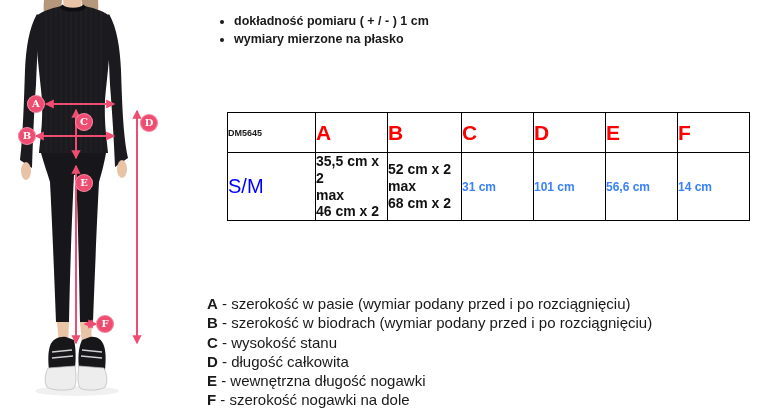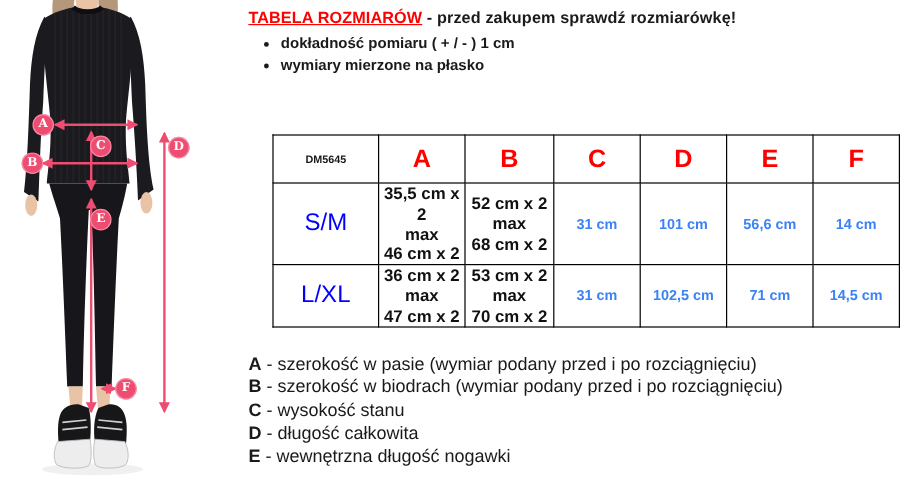--- a/index.html
+++ b/index.html
@@ -21,21 +21,21 @@
   .title-line { font-size:13.5px; font-weight:bold; letter-spacing:.1px; }
   .title-red { color:#fe0000; text-decoration:underline; }
   .title-rest { color:#1a1a1a; white-space:pre; }
   .bullets { margin:7px 0 0 0; padding-left:27px; font-size:12.5px; font-weight:bold; color:#1a1a1a; }
   .bullets li { margin-bottom:4px; list-style-type:disc; }
   
   .size-table {
     position:absolute; left:227px; top:112px; border-collapse:collapse;
     table-layout:fixed; background:#fff;
   }
-  .size-table td, .size-table th { border:1px solid #000; text-align:center; vertical-align:middle; padding:0; }
+  .size-table td, .size-table th { border:1px solid #000; text-align:left; vertical-align:middle; padding:0; }
   .size-table tr { height:40px; }
   .model-code { font-size:9px; font-weight:bold; color:#1a1a1a; }
   .col-letter { font-size:21px; font-weight:bold; color:#fe0000; }
   .size-label { font-size:20px; font-weight:normal; color:#0000fe; }
   .val { font-size:12px; font-weight:bold; color:#3b82f6; }
   .multi { font-size:14px; font-weight:bold; white-space:pre-line; line-height:1.2; }
   
   .legend { position:absolute; left:207px; top:294px; font-size:15px; line-height:19.3px; color:#1a1a1a; }
   .legend b { font-weight:bold; }
 </style>
@@ -125,23 +125,20 @@
 
     <div class="mpoint" style="left:27px;  top:95px;">A</div>
     <div class="mpoint" style="left:18px;  top:127px;">B</div>
     <div class="mpoint" style="left:75px;  top:113px;">C</div>
     <div class="mpoint" style="left:140px; top:114px;">D</div>
     <div class="mpoint" style="left:75px;  top:174px;">E</div>
     <div class="mpoint" style="left:96px;  top:315px;">F</div>
   </div>
 
   <div class="header">
-    <div class="title-line">
-      <span class="title-red">TABELA ROZMIARÓW</span><span class="title-rest"> - przed zakupem sprawdź rozmiarówkę!</span>
-    </div>
     <ul class="bullets">
       <li>dokładność pomiaru ( + / - ) 1 cm</li>
       <li>wymiary mierzone na płasko</li>
     </ul>
   </div>
 
   <table class="size-table">
     <colgroup>
       <col style="width:88px">
         <col style="width:72px">
@@ -167,37 +164,25 @@
 max
 46 cm x 2</td>
         <td class="multi">52 cm x 2
 max
 68 cm x 2</td>
         <td class="val">31 cm</td>
         <td class="val">101 cm</td>
         <td class="val">56,6 cm</td>
         <td class="val">14 cm</td>
       </tr>
-      <tr>
-        <th class="size-label">L/XL</th>
-        <td class="multi">36 cm x 2
-max
-47 cm x 2</td>
-        <td class="multi">53 cm x 2
-max
-70 cm x 2</td>
-        <td class="val">31 cm</td>
-        <td class="val">102,5 cm</td>
-        <td class="val">71 cm</td>
-        <td class="val">14,5 cm</td>
-      </tr>
     </tbody>
   </table>
 
   <div class="legend">
     <div><b>A</b> <span>- szerokość w pasie (wymiar podany przed i po rozciągnięciu)</span></div>
     <div><b>B</b> <span>- szerokość w biodrach (wymiar podany przed i po rozciągnięciu)</span></div>
     <div><b>C</b> <span>- wysokość stanu</span></div>
     <div><b>D</b> <span>- długość całkowita</span></div>
     <div><b>E</b> <span>- wewnętrzna długość nogawki</span></div>
+    <div><b>F</b> <span>- szerokość nogawki na dole</span></div>
   </div>
 
 </div>
 
 </body></html>

